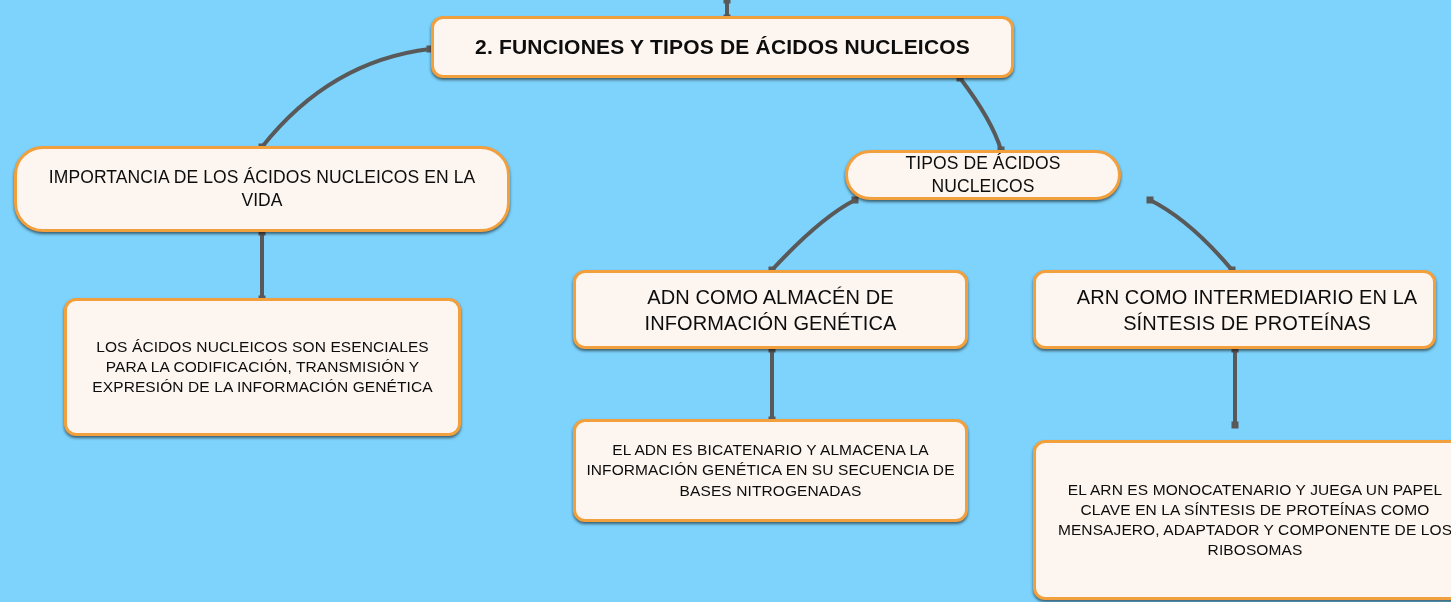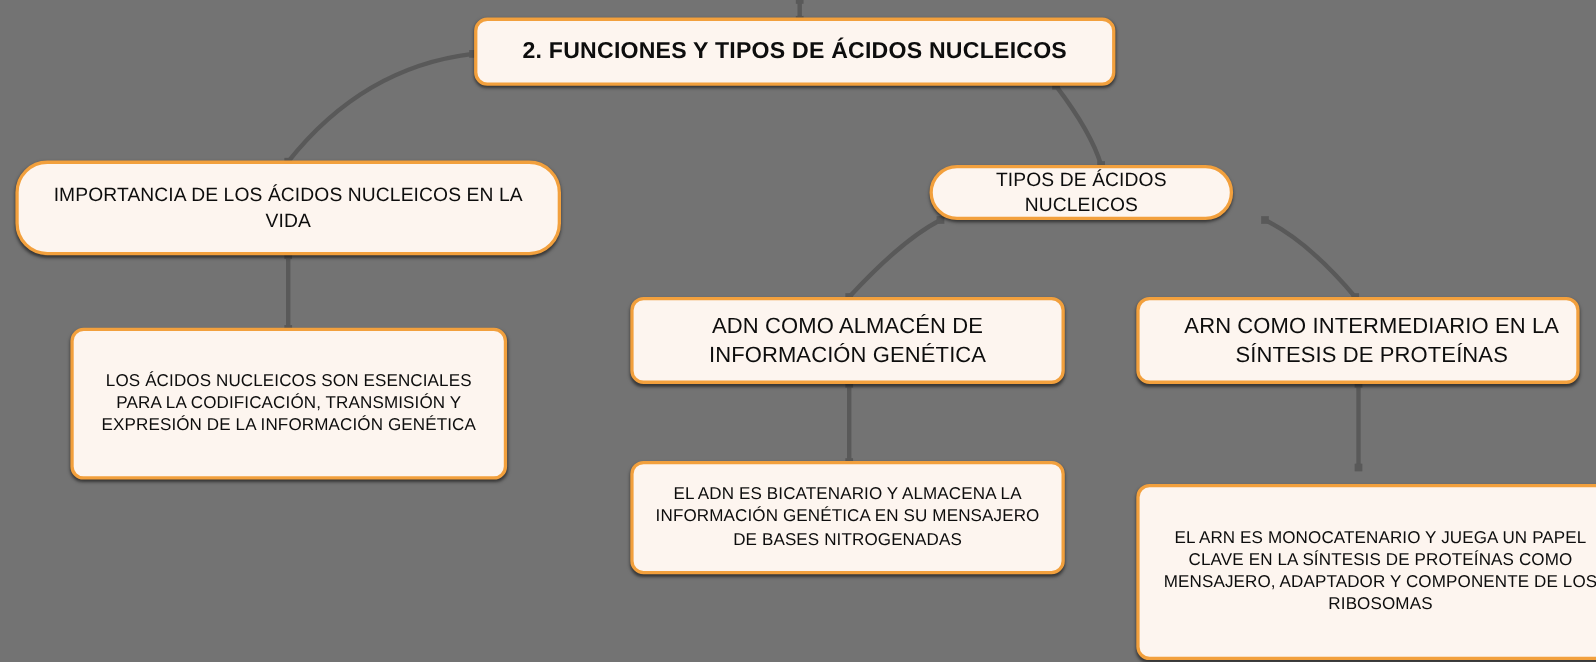--- a/index.html
+++ b/index.html
@@ -5,21 +5,21 @@
 <style>
   html, body {
     margin: 0;
     padding: 0;
     background: #000000;
   }
   #canvas {
     position: relative;
     width: 1451px;
     height: 602px;
-    background: #737373;
+    background: #7dd3fc;
     overflow: hidden;
     font-family: "Liberation Sans", sans-serif;
   }
   #connector-layer {
     position: absolute;
     left: 0;
     top: 0;
     width: 1451px;
     height: 602px;
     pointer-events: none;
@@ -99,20 +99,20 @@
       <div class="node leaf" style="left: 64px; top: 298px; width: 397px; height: 138px; justify-content: flex-end;">
         <span class="node-text">LOS ÁCIDOS NUCLEICOS SON ESENCIALES PARA LA CODIFICACIÓN, TRANSMISIÓN Y EXPRESIÓN DE LA INFORMACIÓN GENÉTICA</span>
       </div>
       <div class="node level2" style="left: 573px; top: 270px; width: 395px; height: 79px;">
         <span class="node-text">ADN COMO ALMACÉN DE INFORMACIÓN GENÉTICA</span>
       </div>
       <div class="node level2" style="left: 1033px; top: 270px; width: 403px; height: 79px; padding-left: 25px;">
         <span class="node-text">ARN COMO INTERMEDIARIO EN LA SÍNTESIS DE PROTEÍNAS</span>
       </div>
       <div class="node leaf" style="left: 573px; top: 419px; width: 395px; height: 103px;">
-        <span class="node-text">EL ADN ES BICATENARIO Y ALMACENA LA INFORMACIÓN GENÉTICA EN SU MENSAJERO DE BASES NITROGENADAS</span>
+        <span class="node-text">EL ADN ES BICATENARIO Y ALMACENA LA INFORMACIÓN GENÉTICA EN SU SECUENCIA DE BASES NITROGENADAS</span>
       </div>
       <div class="node leaf" style="left: 1033px; top: 440px; width: 444px; height: 160px;">
         <span class="node-text">EL ARN ES MONOCATENARIO Y JUEGA UN PAPEL CLAVE EN LA SÍNTESIS DE PROTEÍNAS COMO MENSAJERO, ADAPTADOR Y COMPONENTE DE LOS RIBOSOMAS</span>
       </div>
     </div>
 
 </div>
 
 </body></html>

